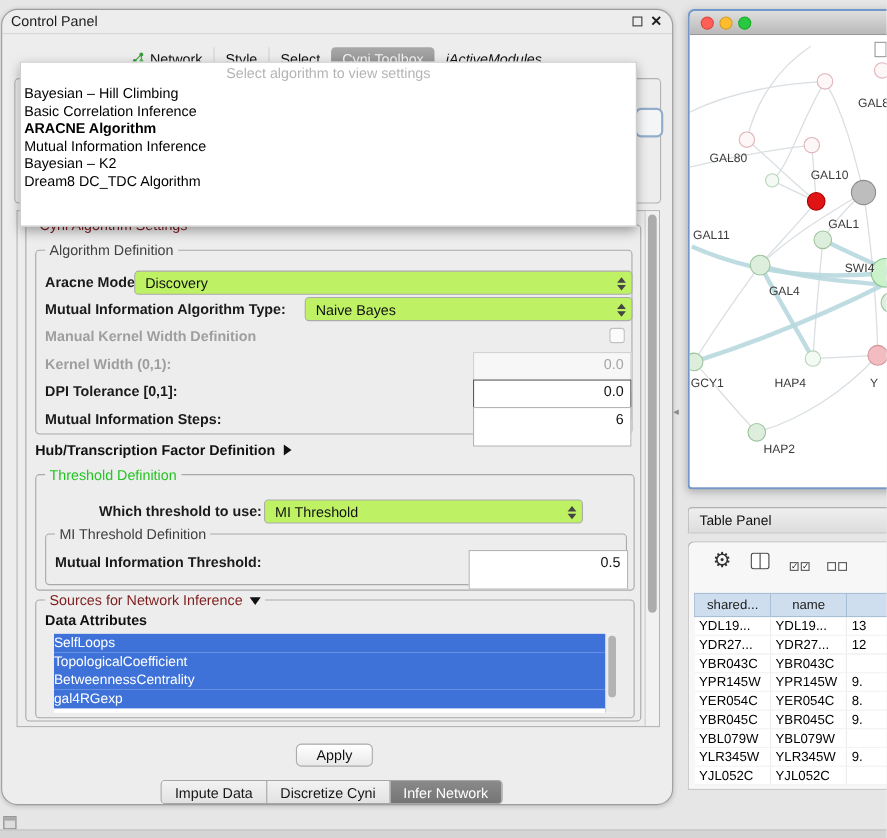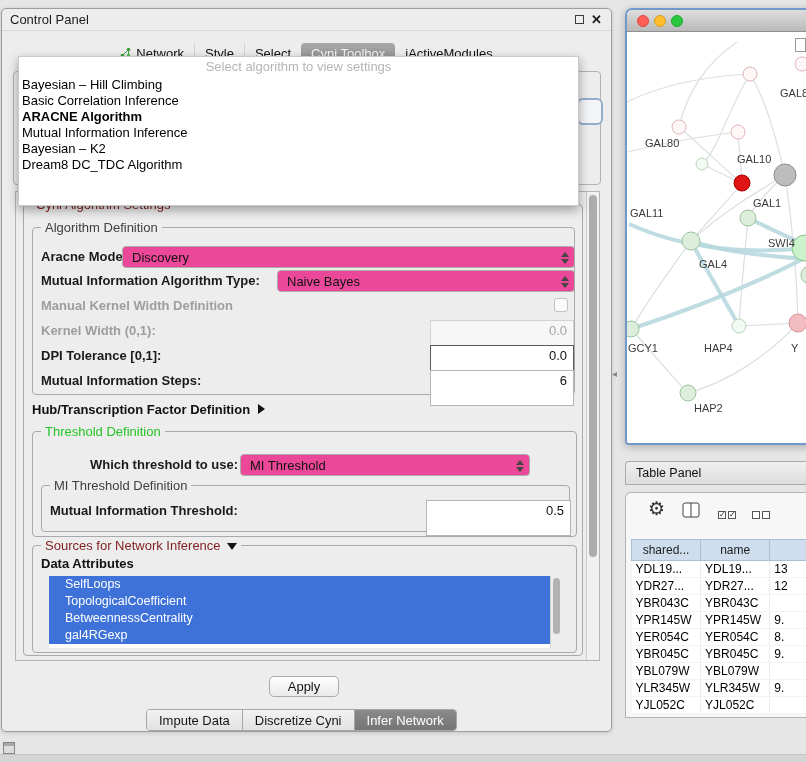--- a/index.html
+++ b/index.html
@@ -1,31 +1,31 @@
 <!DOCTYPE html>
 <html><head>
 <meta charset="utf-8">
 <style>
   *{margin:0;padding:0;box-sizing:border-box;}
   html,body{width:806px;height:762px;}
   body{background:#e6e6e6;font-family:"Liberation Sans",sans-serif;font-size:13px;color:#111;position:relative;overflow:hidden;}
   .page{position:absolute;inset:0;}
 
   
-  .control-panel{position:absolute;left:1px;top:8px;width:611px;height:724px;background:#ededed;border:1px solid #9d9d9d;border-radius:5px;box-shadow:0 1px 4px rgba(0,0,0,.15);}
+  .control-panel{position:absolute;left:1px;top:8px;width:611px;height:724px;background:#ededed;border:1px solid #9d9d9d;border-radius:15px;box-shadow:0 1px 4px rgba(0,0,0,.15);}
   .cp-titlebar{position:absolute;top:0;left:0;right:0;height:22px;border-bottom:1px solid #d6d6d6;}
   .cp-title{position:absolute;left:8px;top:3px;color:#1c1c1c;}
   .cp-float{position:absolute;right:27px;top:6px;width:9px;height:9px;border:1px solid #3c3c3c;}
   .cp-close{position:absolute;right:9px;top:3px;font-size:13px;font-weight:bold;color:#1c1c1c;}
 
   .tab-bar{position:absolute;top:32px;left:0;right:0;display:flex;justify-content:center;align-items:center;height:24px;}
   .tab{padding:3px 10px;display:flex;align-items:center;gap:5px;color:#111;white-space:nowrap;}
   .tab + .tab{border-left:1px solid #d2d2d2;}
   .tab.active{background:linear-gradient(#a8a8a8,#8e8e8e);color:#f4f4f4;border-radius:4px;border-left:none;}
-  .tab.active + .tab{border-left:none;}
+  .tab.active + .tab{border-left:none;font-style:italic;}
 
   .frag-gb{position:absolute;left:11px;top:62px;width:588px;height:114px;border:1px solid #b2b2b2;border-radius:4px;z-index:1;}
   .frag-combo{position:absolute;left:575px;top:89px;width:26px;height:27px;border:2px solid #93aecb;border-radius:6px;background:#f3f5f7;z-index:2;}
 
   .dropdown-popup{position:absolute;left:16px;top:47px;width:561px;height:150px;background:#fff;border:1px solid #c9c9c9;box-shadow:0 4px 10px rgba(0,0,0,.35);z-index:5;}
   .dd-prompt{height:20px;line-height:20px;text-align:center;color:#b5b5b5;}
   .dd-option{height:16px;line-height:16px;padding-left:3px;color:#000;}
   .dd-option.selected{font-weight:bold;}
 
   
@@ -38,21 +38,21 @@
   .gb-title.blue{color:#404040;}
   .gb-title.green{color:#25c425;}
 
   .gb-main{left:7px;top:12px;width:560px;height:452px;}
   .gb-algdef{left:8px;top:22px;width:543px;height:168px;}
 
   .field-row{position:absolute;left:0;right:0;height:22px;}
   .flabel{position:absolute;top:3px;font-weight:bold;color:#1a1a1a;white-space:nowrap;}
   .flabel.disabled{color:#9e9e9e;}
 
-  .combo{position:absolute;height:22px;background:#ec4899;border:1px solid #ababab;border-radius:4px;}
+  .combo{position:absolute;height:22px;background:#bef264;border:1px solid #ababab;border-radius:4px;}
   .combo-val{position:absolute;left:9px;top:3px;}
   .combo-arrows{position:absolute;right:5px;top:5px;display:flex;flex-direction:column;gap:2px;align-items:center;}
   .combo-arrows .up{width:0;height:0;border-left:4px solid transparent;border-right:4px solid transparent;border-bottom:5px solid #444;}
   .combo-arrows .down{width:0;height:0;border-left:4px solid transparent;border-right:4px solid transparent;border-top:5px solid #444;}
 
   .tfield{position:absolute;height:36px;background:#fff;border:1px solid #b5b5b5;}
   .tfield span{position:absolute;right:6px;top:2px;}
   .tfield.disabled{background:#f7f7f7;border-color:#d2d2d2;}
   .tfield.disabled span{color:#a5a5a5;}
   .tfield.strong{border-color:#5a5a5a;}
@@ -64,21 +64,21 @@
   .tri-down{width:0;height:0;border-top:7px solid #111;border-left:5px solid transparent;border-right:5px solid transparent;display:inline-block;margin-left:6px;vertical-align:middle;}
 
   .gb-threshold{left:8px;top:226px;width:545px;height:106px;}
   .gb-mithresh{left:8px;top:53px;width:529px;height:47px;}
 
   .gb-sources{left:8px;top:340px;width:545px;height:108px;}
   .sources-subtitle{position:absolute;left:8px;top:10px;font-weight:bold;}
   .attr-list{position:absolute;left:16px;top:30px;width:512px;height:72px;background:#fff;overflow:hidden;}
   .attr-scroll{position:absolute;right:0;top:0;bottom:0;width:11px;background:#ededed;border-left:1px solid #d0d0d0;}
   .attr-scroll .thumb{position:absolute;left:2px;top:2px;width:7px;height:56px;background:#b3b3b3;border-radius:4px;}
-  .attr-item{height:17px;line-height:17px;padding-left:16px;font-size:12.5px;width:calc(100% - 11px);}
+  .attr-item{height:17px;line-height:17px;padding-left:0;font-size:12.5px;width:calc(100% - 11px);}
   .attr-item.sel{background:#3e72d9;color:#fff;}
 
   .apply-btn{position:absolute;left:267px;top:667px;width:70px;height:21px;border:1px solid #ababab;border-radius:5px;background:linear-gradient(#ffffff,#e9e9e9);font-family:inherit;font-size:13px;color:#111;}
 
   .bottom-tabs{position:absolute;left:144px;top:700px;height:22px;display:flex;border:1px solid #a6a6a6;border-radius:4px;overflow:hidden;background:#ebebeb;}
   .btab{padding:3px 12px;color:#161616;background:linear-gradient(#f2f2f2,#e2e2e2);white-space:nowrap;}
   .btab + .btab{border-left:1px solid #a6a6a6;}
   .btab.active{background:linear-gradient(#8a8a8a,#757575);color:#fff;}
 
   

